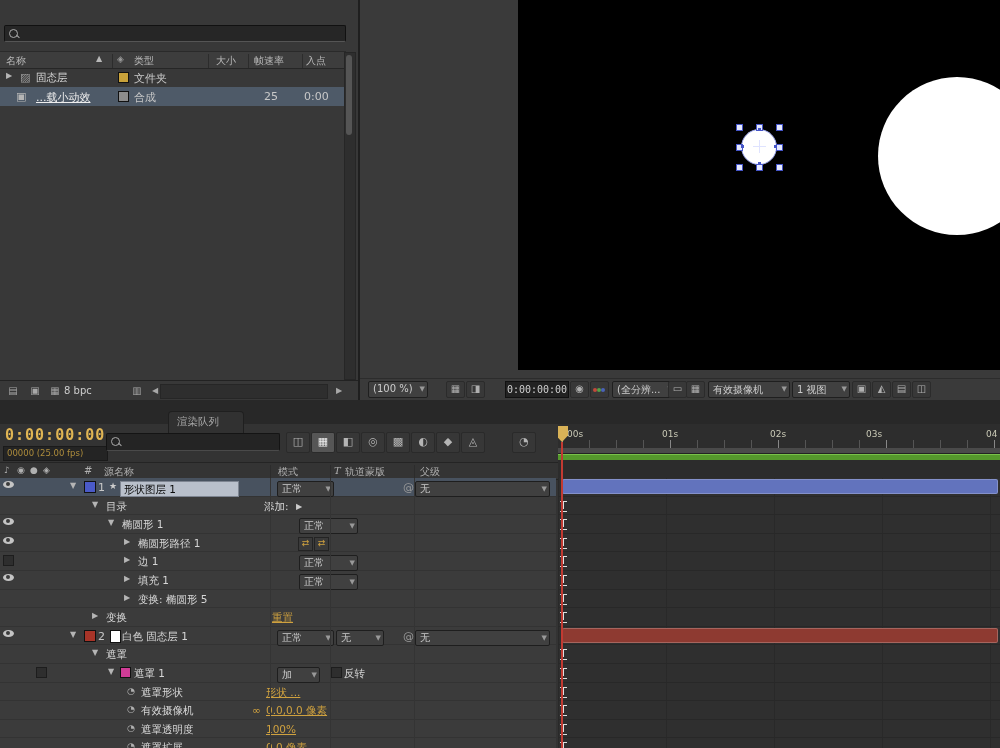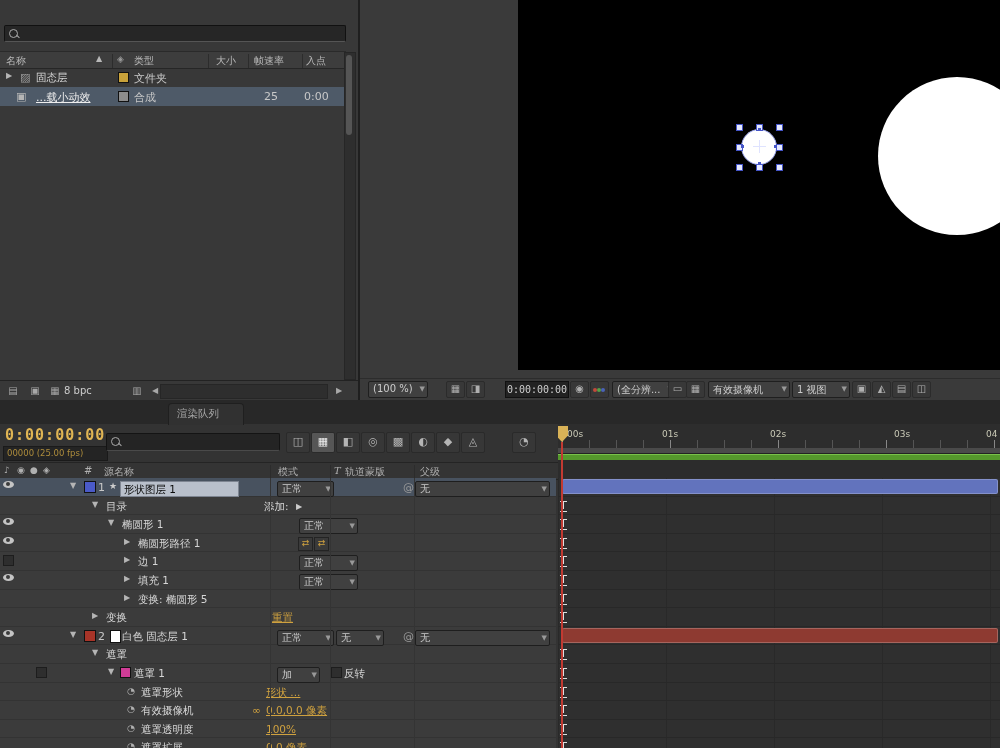--- a/index.html
+++ b/index.html
@@ -40,21 +40,21 @@
   .dda{position:absolute;right:2px;top:3px;font-size:7px;color:#999;}
   .vbtn{position:absolute;top:2px;width:17px;height:15px;background:#383838;border:1px solid #2b2b2b;color:#b0b0b0;text-align:center;line-height:14px;font-size:10px;border-radius:2px;}
   #vw-tc{position:absolute;left:145px;top:2px;width:62px;height:15px;background:#222;border:1px solid #111;color:#cfcfcf;text-align:center;line-height:15px;font-family:"DejaVu Sans Mono",monospace;font-size:10px;}
   .chdot{position:absolute;top:6px;width:4px;height:4px;border-radius:50%;}
 
   
   #timeline{position:absolute;left:0;top:400px;width:1000px;height:348px;background:#333;}
   #tl-tabs{position:absolute;left:0;top:0;width:1000px;height:24px;background:#282828;}
   .tab{position:absolute;top:3px;height:21px;border:1px solid #1f1f1f;border-bottom:none;border-radius:4px 4px 0 0;}
   #tab1{left:6px;width:158px;background:#3f3f3f;color:#ddd;}
-  #tab2{left:168px;width:74px;background:#313131;color:#a8a8a8;}
+  #tab2{left:168px;width:74px;background:#313131;color:#a8a8a8;margin-top:8px;}
   .tab .tlabel{position:absolute;left:18px;top:3px;font-size:10.5px;white-space:nowrap;}
   .tab .ticon{position:absolute;left:6px;top:5px;width:7px;height:7px;background:#8a8a8a;}
   .tab .tclose{position:absolute;right:5px;top:3px;color:#999;font-size:11px;}
   #tl-left{position:absolute;left:0;top:24px;width:558px;height:38px;}
   #tl-time{position:absolute;left:5px;top:2px;font-family:"DejaVu Sans Mono",monospace;font-size:15px;font-weight:bold;color:#e0b554;letter-spacing:1px;}
   #tl-frame{position:absolute;left:3px;top:22px;width:100px;height:13px;background:#242424;border:1px solid #1a1a1a;color:#ad8c3c;font-size:8.5px;line-height:13px;padding-left:3px;}
   #tl-search{position:absolute;left:106px;top:9px;width:172px;height:16px;background:#242424;border:1px solid #141414;border-bottom-color:#4a4a4a;border-radius:2px;}
   .tbtn{position:absolute;top:8px;width:22px;height:19px;background:#373737;border:1px solid #2a2a2a;border-radius:2px;color:#b5b5b5;text-align:center;line-height:18px;font-size:11px;}
   .tbtn.active{background:#565656;color:#eee;}
   #tl-colhead{position:absolute;left:0;top:62px;width:558px;height:16px;background:#343434;border-top:1px solid #242424;border-bottom:1px solid #242424;color:#b0b0b0;font-size:10px;}
@@ -379,21 +379,21 @@
       </div>
     <div class="colsep" style="left:270px"></div>
     <div class="colsep" style="left:330px"></div>
     <div class="colsep" style="left:414px"></div>
 
     <div id="tl-right">
       <div id="ruler">
         <span class="rl" style="left:6px">:00s</span>
         <span class="rl" style="left:104px">01s</span>
         <span class="rl" style="left:212px">02s</span>
-        <span class="rl" style="left:336px">03s</span>
+        <span class="rl" style="left:308px">03s</span>
         <span class="rl" style="left:428px">04</span>
         <div id="ruler-ticks"></div>
       </div>
       <div id="navbar"></div>
       <div id="workarea"></div>
       <div id="rows-right">
           <div class="trow" style="top: 0px;">
             <span class="lbar" style="background: rgb(98, 115, 189);"></span>
           </div>
           <div class="trow" style="top: 18.6px;">

